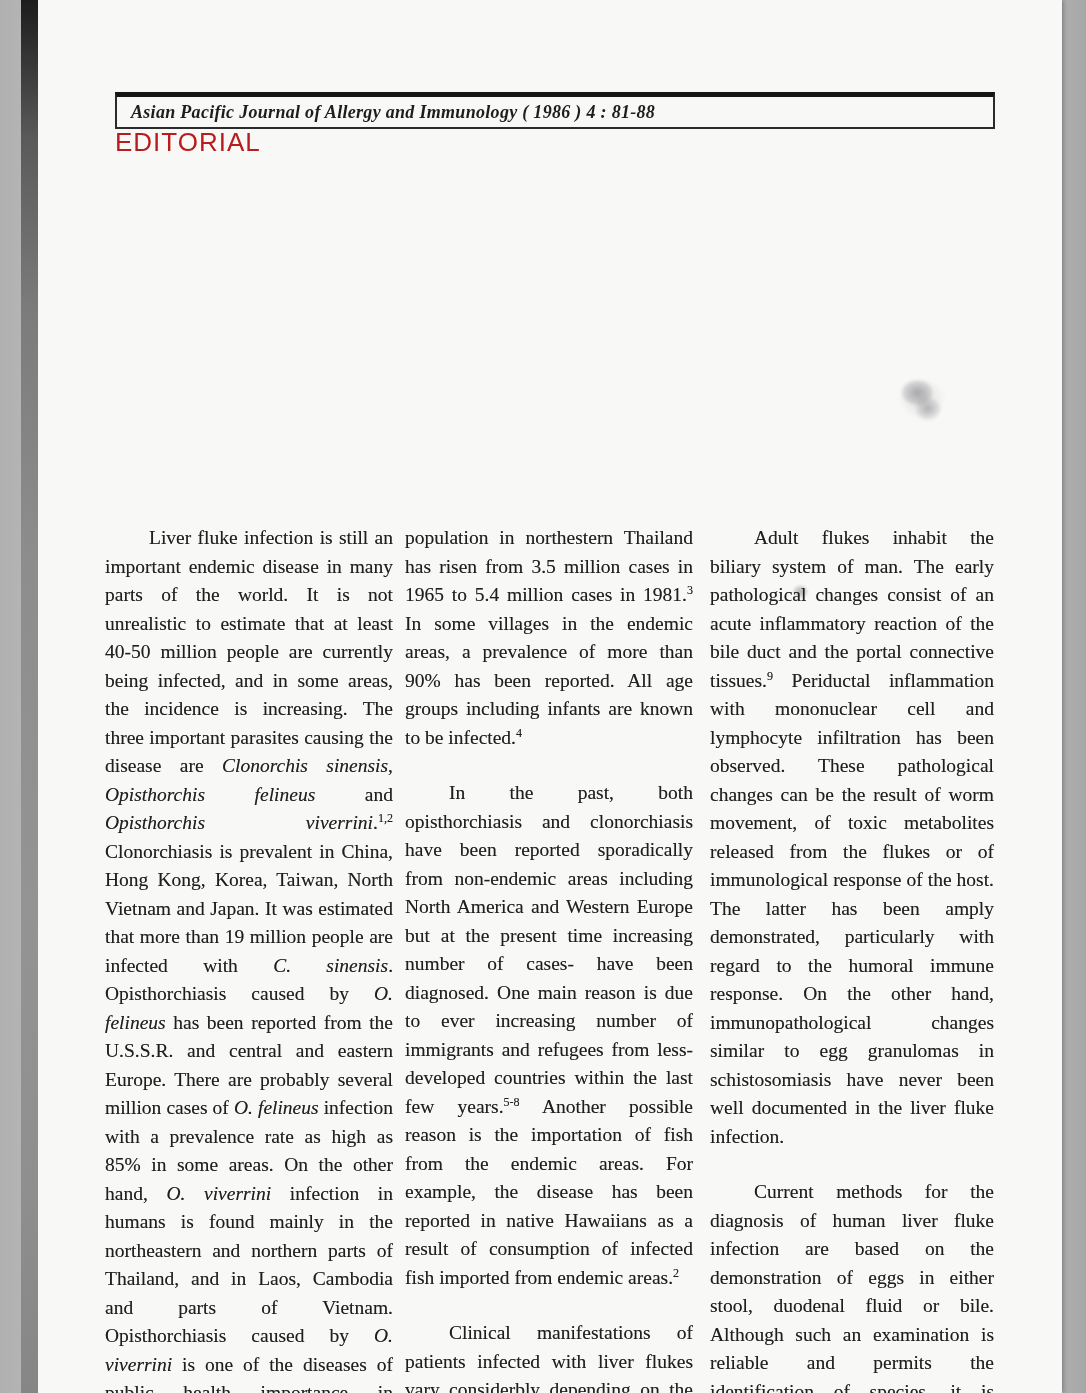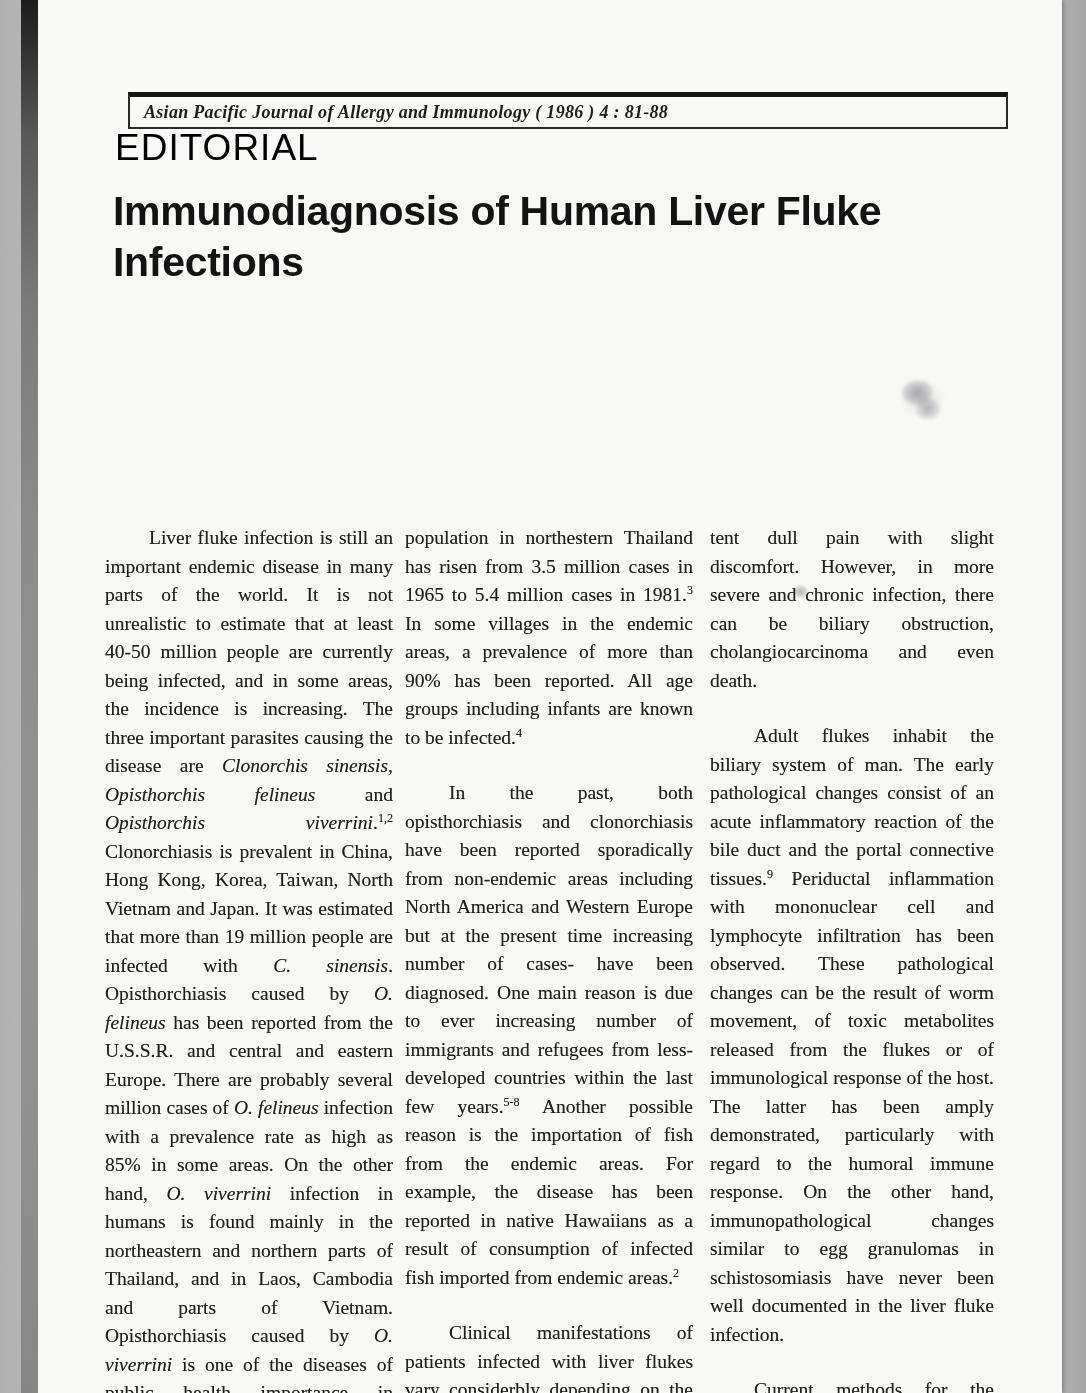--- a/index.html
+++ b/index.html
@@ -22,32 +22,31 @@
     filter: blur(0.6px);
   }
   .header-box {
     position: absolute; left: 79px; top: 92px; width: 862px; height: 30px;
     border-top: 5px solid #161616;
     border-left: 2px solid #2b2b2b;
     border-right: 2px solid #2b2b2b;
     border-bottom: 2px solid #2b2b2b;
     display: flex; align-items: center; padding-left: 14px;
     background: #f8f8f6;
-    margin-left: 13px;
   }
   .header-text {
     font-family: "Liberation Serif", serif;
     font-style: italic; font-weight: 600;
     font-size: 18px; color: #1d1d1d; letter-spacing: 0.3px;
     white-space: nowrap;
   }
   .editorial-label {
     position: absolute; left: 79px; top: 127px;
     font-family: "Liberation Sans", sans-serif;
-    font-size: 37px; font-weight: 400; color: #000000;
+    font-size: 26px; font-weight: 400; color: #b91c1c;
     letter-spacing: 1px;
   }
   .article-title {
     position: absolute; left: 77px; top: 186px; width: 890px;
     font-family: "Liberation Sans", sans-serif;
     font-size: 41px; font-weight: 700; color: #131313;
     line-height: 1.24; letter-spacing: -0.3px;
   }
   .text-column {
     position: absolute; top: 524px;
@@ -85,36 +84,34 @@
 <body>
 
 <div class="page">
 
   <div class="header-box">
     <span class="header-text">Asian Pacific Journal of Allergy and Immunology ( 1986 ) 4 : 81-88</span>
   </div>
 
   <div class="editorial-label">EDITORIAL</div>
 
-  <div class="article-title">Immunodiagnosis of Human Liver Fluke Infections</div>
 
   <div class="ink-stain-large"></div>
   <div class="ink-stain-small"></div>
 
   <div class="text-column col-1">
       <p class="para indent">Liver fluke infection is still an important endemic disease in many parts of the world. It is not unrealistic to estimate that at least 40-50 million people are currently being infected, and in some areas, the incidence is increasing. The three important parasites causing the disease are <i>Clonorchis sinensis</i>, <i>Opisthorchis felineus</i> and <i>Opisthorchis viverrini</i>.<sup>1,2</sup> Clonorchiasis is prevalent in China, Hong Kong, Korea, Taiwan, North Vietnam and Japan. It was estimated that more than 19 million people are infected with <i>C. sinensis</i>. Opisthorchiasis caused by <i>O. felineus</i> has been reported from the U.S.S.R. and central and eastern Europe. There are probably several million cases of <i>O. felineus</i> infection with a prevalence rate as high as 85% in some areas. On the other hand, <i>O. viverrini</i> infection in humans is found mainly in the northeastern and northern parts of Thailand, and in Laos, Cambodia and parts of Vietnam. Opisthorchiasis caused by <i>O. viverrini</i> is one of the diseases of public health importance in Thailand, as it has been estimated that at the present time there are at least 7 million people infected by this parasite, representing approximately 15% of the total population. The prevalence of  infection among the</p>
     </div>
 
   <div class="text-column col-2">
       <p class="para">population in northestern Thailand has risen from 3.5 million cases in 1965 to 5.4 million cases in 1981.<sup>3</sup> In some villages in the endemic areas, a prevalence of more than 90% has been reported. All age groups including infants are known to be infected.<sup>4</sup></p>
       <p class="para indent">In the past, both opisthorchiasis and clonorchiasis have been reported sporadically from non-endemic areas including North America and Western Europe but at the present time increasing number of cases- have been diagnosed. One main reason is due to ever increasing number of immigrants and refugees from less-developed countries within the last few years.<sup>5-8</sup> Another possible reason is the importation of fish from the endemic areas. For example, the disease has been reported in native Hawaiians as a result of consumption of infected fish imported from endemic areas.<sup>2</sup></p>
       <p class="para indent">Clinical manifestations of patients infected with liver flukes vary considerbly depending on the intensity and duration of infection. The majority of cases are well tolerated and asymptomatic, and are diagnosed based on routine stool examination. In those with symptoms, there may be only intermit-</p>
     </div>
 
   <div class="text-column col-3">
-      <p class="para">tent dull pain with slight discomfort. However, in more severe and chronic infection, there can be biliary obstruction, cholangiocarcinoma and even death.</p>
       <p class="para indent">Adult flukes inhabit the biliary system of man. The early pathological changes consist of an acute inflammatory reaction of the bile duct and the portal connective tissues.<sup>9</sup> Periductal inflammation with mononuclear cell and lymphocyte infiltration has been observed. These pathological changes can be the result of worm movement, of toxic metabolites released from the flukes or of immunological response of the host. The latter has been amply demonstrated, particularly with regard to the humoral immune response. On the other hand, immunopathological changes similar to egg granulomas in schistosomiasis have never been well documented in the liver fluke infection.</p>
       <p class="para indent">Current methods for the diagnosis of human liver fluke infection are based on the demonstration of eggs in either stool, duodenal fluid or bile. Although such an examination is reliable and permits the identification of species, it is unfortunate</p>
     </div>
 
 </div>
 
 <div class="spine-shadow"></div>
 
 </body></html>

